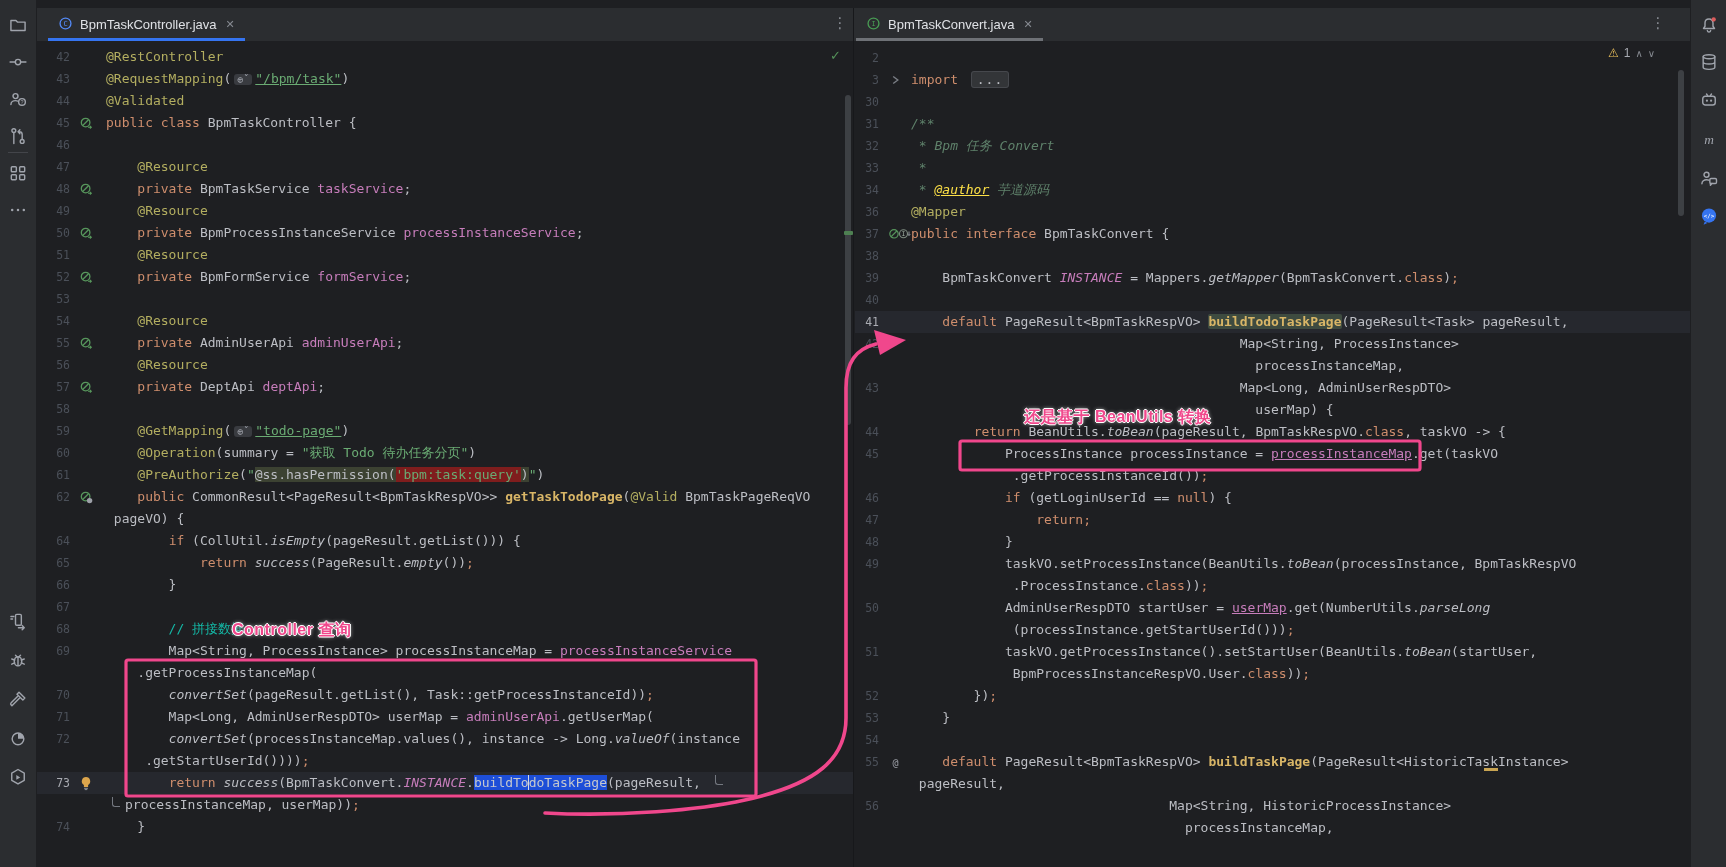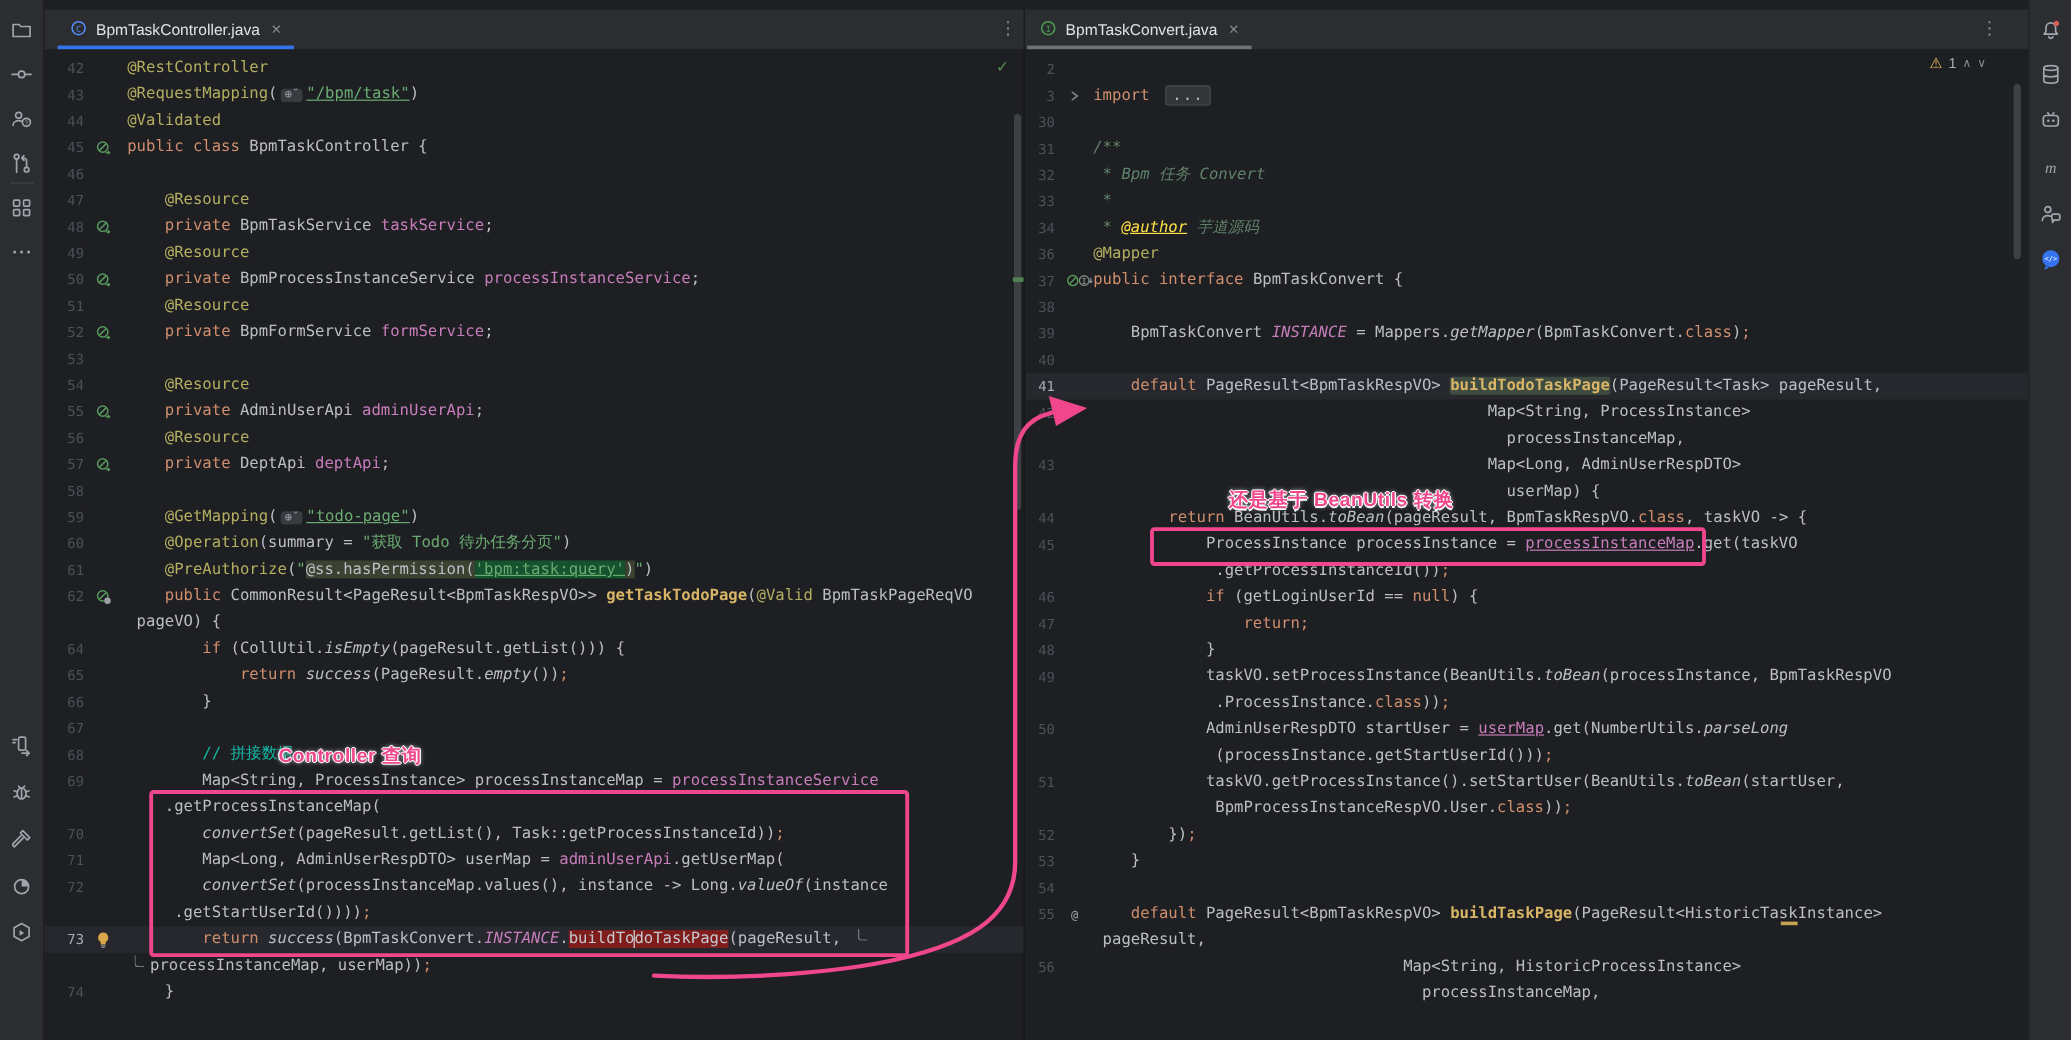--- a/index.html
+++ b/index.html
@@ -47,22 +47,22 @@
   .lcode{flex:1;white-space:pre;}
   
   .tk.d{color:#BCBEC4;} .tk.kw{color:#CF8E6D;} .tk.ann{color:#B3AE60;}
   .tk.str{color:#6AAB73;} .tk.stru{color:#6AAB73;text-decoration:underline;}
   .tk.cmt{color:#14b8a6;} .tk.doc{color:#5F826B;font-style:italic;}
   .tk.doctag{color:#fde047;font-style:italic;text-decoration:underline;}
   .tk.fld{color:#C77DBB;} .tk.fldu{color:#C77DBB;text-decoration:underline;}
   .tk.mth{color:#D9B667;font-weight:bold;text-align:right;}
   .tk.mthhl{color:#D9B667;font-weight:bold;background:#3E4B40;border-radius:2px;}
   .tk.itd{color:#BCBEC4;font-style:italic;} .tk.itp{color:#C77DBB;font-style:italic;}
-  .tk.hb{background:#3C4232;color:#BCBEC4;} .tk.hbs{background:#14532d;color:#6AAB73;text-decoration:underline;}
-  .tk.selw{background:#7f1d1d;color:#C5C8CE;}
+  .tk.hb{background:#3C4232;color:#BCBEC4;} .tk.hbs{background:#7f1d1d;color:#6AAB73;}
+  .tk.selw{background:#1d4ed8;color:#C5C8CE;}
   .tk.caret{display:inline-block;width:1.6px;height:15px;background:#D6D8DD;
             vertical-align:text-bottom;margin:0 -0.8px;}
   .tk.inlay{background:#393B40;color:#9DA0A8;border-radius:3px;padding:0 3px;margin:0 3px;
             font-size:10px;}
   .tk.fchip{background:#333538;border:1px solid #46484D;border-radius:3px;padding:0 5px;
             margin-left:5px;color:#BCBEC4;letter-spacing:1px;}
   .tk.wrapm{display:inline-block;width:7px;height:9px;border-left:1.5px solid #747880;
             border-bottom:1.5px solid #747880;border-radius:0 0 0 3px;margin:0 5px 2px 6px;}
   
   #inspect-ok{position:absolute;left:830px;top:48px;color:#549159;font-size:13px;font-weight:bold;z-index:3;}

